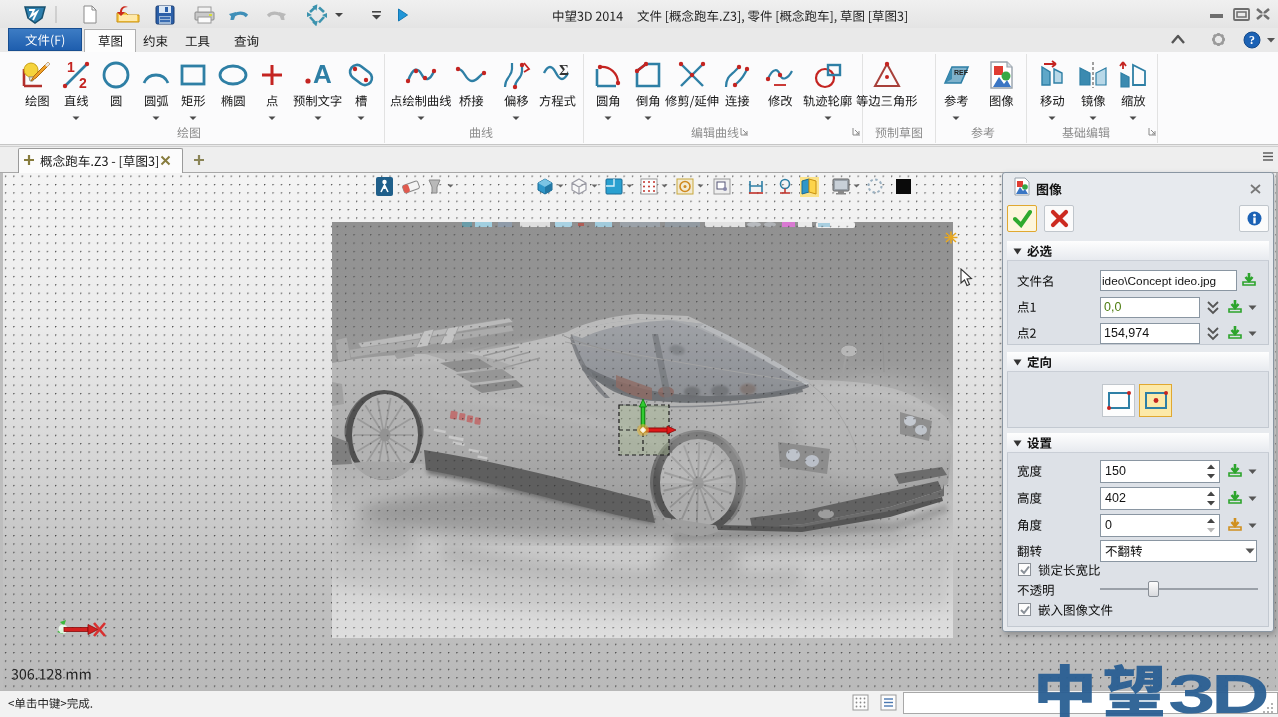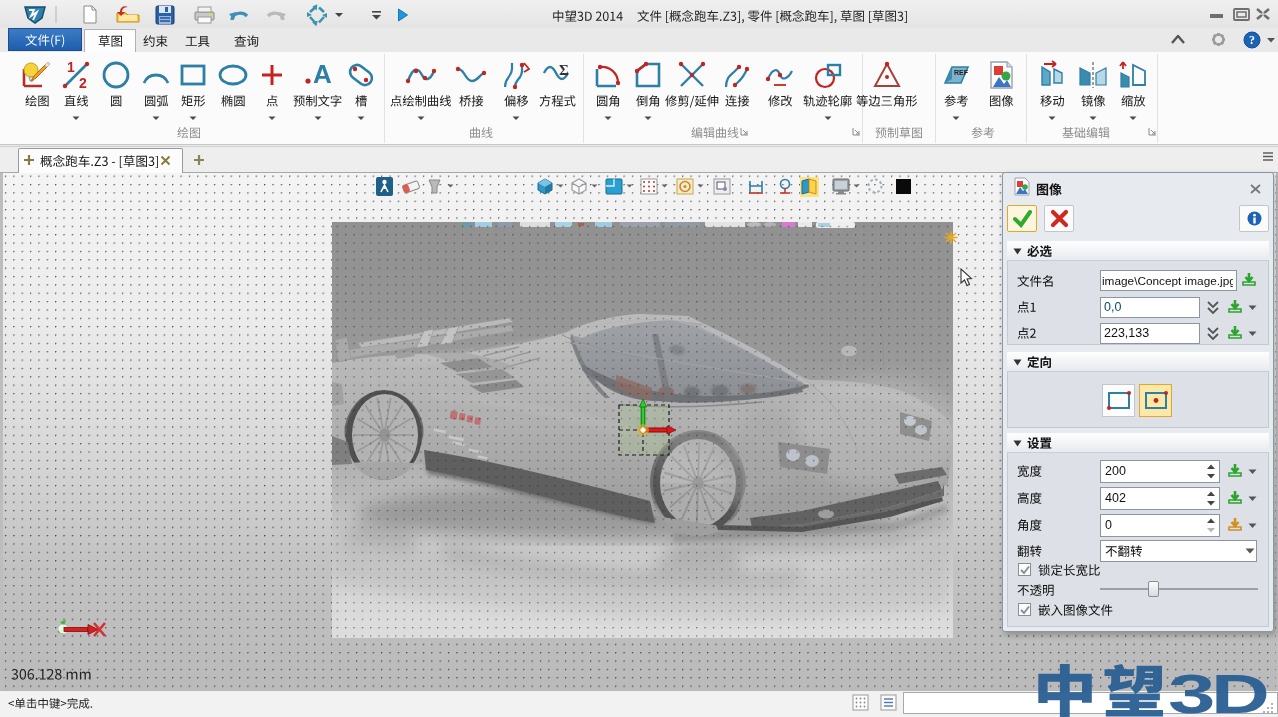--- a/index.html
+++ b/index.html
@@ -980,47 +980,47 @@
     <svg style="position:absolute;left:1027px;top:243px;overflow:visible" width="29" height="18">
       <path transform="translate(0.0,12.8) scale(0.012500,-0.012500)" d="M288 625H415V101Q415 75 419 63Q424 50 437 46Q450 42 476 42Q485 42 505 42Q526 42 550 42Q574 42 596 42Q617 42 627 42Q653 42 666 55Q680 68 686 105Q691 142 695 213Q710 203 731 193Q752 182 773 174Q795 166 813 162Q805 71 788 19Q770 -33 735 -55Q700 -77 638 -77Q629 -77 611 -77Q592 -77 570 -77Q548 -77 526 -77Q504 -77 487 -77Q469 -77 461 -77Q393 -77 356 -62Q318 -46 303 -7Q288 32 288 101ZM300 764 377 851Q418 825 462 794Q507 763 548 733Q589 703 618 680L538 582Q510 606 469 638Q428 670 384 704Q339 737 300 764ZM127 579 242 550Q232 491 217 427Q202 363 183 305Q164 247 139 204L21 247Q47 291 68 345Q88 400 104 460Q119 520 127 579ZM717 460 825 511Q857 465 887 411Q917 357 940 305Q964 254 977 212L861 153Q850 195 827 248Q805 301 776 357Q747 413 717 460ZM765 791 886 743Q825 627 746 515Q666 403 568 301Q470 199 354 112Q237 25 103 -41Q94 -27 80 -10Q67 8 52 25Q37 43 24 54Q152 112 264 195Q377 277 472 375Q567 473 641 580Q715 686 765 791Z" fill="#111"></path>
       <path transform="translate(12.5,12.8) scale(0.012500,-0.012500)" d="M317 507H959V403H317ZM436 724H918V623H436ZM590 844H709V467H590ZM422 819 535 794Q514 717 477 645Q441 574 400 525Q389 535 371 547Q353 559 334 571Q316 583 302 589Q343 631 374 692Q405 754 422 819ZM667 446H786V228Q786 207 789 202Q792 196 804 196Q807 196 812 196Q818 196 824 196Q831 196 837 196Q843 196 846 196Q854 196 858 203Q863 210 866 232Q868 255 869 300Q880 291 899 282Q917 273 938 266Q958 259 974 254Q968 187 955 151Q942 115 919 100Q896 86 859 86Q852 86 842 86Q832 86 821 86Q810 86 800 86Q790 86 783 86Q735 86 710 99Q686 113 676 143Q667 174 667 227ZM487 449H608Q602 388 590 333Q577 278 552 232Q527 185 482 146Q438 107 369 79Q362 94 350 113Q338 131 324 149Q309 167 296 178Q355 199 390 227Q426 255 446 289Q465 324 474 364Q483 405 487 449ZM44 754 135 821Q164 798 194 770Q224 743 251 715Q277 687 293 662L194 587Q180 611 155 641Q130 670 101 700Q72 730 44 754ZM272 464V84H157V353H46V464ZM260 129Q284 129 307 112Q330 95 367 72Q414 44 478 36Q542 28 620 28Q670 28 734 31Q798 34 861 39Q924 44 972 51Q967 35 959 12Q952 -11 946 -34Q941 -57 940 -73Q912 -75 872 -77Q833 -78 788 -80Q742 -81 698 -82Q654 -83 617 -83Q528 -83 466 -72Q403 -61 352 -33Q322 -14 298 4Q275 21 258 21Q240 21 216 4Q192 -13 165 -40Q139 -68 112 -100L32 5Q70 39 111 68Q151 96 190 112Q228 129 260 129Z" fill="#111"></path>
     </svg>
     <svg style="position:absolute;left:1017px;top:273px;overflow:visible" width="42" height="18">
       <path transform="translate(0.0,12.8) scale(0.012500,-0.012500)" d="M725 630 802 607Q739 426 640 294Q541 162 403 72Q265 -19 83 -78Q79 -69 71 -55Q63 -42 53 -29Q44 -15 36 -7Q215 45 348 128Q482 212 575 335Q668 459 725 630ZM270 626Q327 471 424 345Q521 219 657 129Q793 40 967 -4Q959 -12 949 -24Q939 -37 930 -50Q922 -62 915 -73Q736 -24 599 71Q462 165 363 300Q265 435 201 603ZM50 664H954V590H50ZM423 823 501 847Q524 811 547 768Q569 724 580 693L497 666Q488 697 467 742Q446 786 423 823Z" fill="#111"></path>
       <path transform="translate(12.5,12.8) scale(0.012500,-0.012500)" d="M604 828H679V-80H604ZM432 790 504 775Q490 706 471 638Q451 571 427 513Q402 455 373 409Q366 415 354 422Q343 429 330 436Q318 443 309 447Q338 488 362 544Q385 599 403 662Q421 725 432 790ZM441 635H909V562H423ZM317 341H953V267H317ZM268 836 339 815Q307 730 266 648Q224 565 176 493Q127 420 75 363Q71 372 64 386Q56 400 47 414Q39 429 32 437Q79 486 123 550Q166 614 204 688Q241 761 268 836ZM167 579 238 650 239 649V-78H167Z" fill="#111"></path>
       <path transform="translate(25.0,12.8) scale(0.012500,-0.012500)" d="M299 42H800V-27H299ZM345 740H793V671H345ZM406 843 492 826Q433 737 342 653Q250 568 122 501Q117 510 107 521Q98 532 88 542Q78 553 69 559Q151 598 216 646Q281 694 329 745Q377 795 406 843ZM766 740H781L794 744L844 713Q792 611 709 528Q627 446 524 383Q422 319 309 275Q197 230 86 204Q83 215 76 227Q69 240 62 253Q54 265 47 273Q132 291 219 320Q306 350 388 390Q470 431 543 482Q616 534 673 596Q730 657 766 727ZM263 529 321 572Q355 550 391 522Q428 494 462 467Q495 439 517 417L456 367Q436 390 403 418Q371 447 334 476Q297 506 263 529ZM773 340H849V-79H773ZM327 340H794V271H327V-79H252V280L312 340Z" fill="#111"></path>
     </svg>
     <div class="abs" style="left:1100px;top:270px;width:137px;height:21px;background:#fff;border:1px solid #8a96a2"></div>
-    <div class="abs" style="left:1102px;top:274px;width:131px;font:11.8px 'Liberation Sans';color:#111;white-space:nowrap;overflow:hidden">image\Concept image.jpg</div>
+    <div class="abs" style="left:1102px;top:274px;width:131px;font:11.8px 'Liberation Sans';color:#111;white-space:nowrap;overflow:hidden">ideo\Concept ideo.jpg</div>
     <svg class="abs" style="left:1241px;top:272px" width="17" height="17">
       <path d="M8 1 L8 8 M4.5 5 L8 9 L11.5 5" stroke="#2da42d" stroke-width="2.6" fill="none"></path>
 <path d="M2 10 L14 10 L14 13 L2 13 Z" fill="none" stroke="#2da42d" stroke-width="1.6"></path>
     </svg>
     <svg style="position:absolute;left:1017px;top:299px;overflow:visible" width="23" height="18">
       <path transform="translate(0.0,12.8) scale(0.012500,-0.012500)" d="M455 840H530V499H455ZM237 465V286H760V465ZM166 536H835V216H166ZM490 734H910V663H490ZM340 128 411 134Q419 103 424 66Q430 30 433 -4Q437 -37 437 -61L361 -71Q361 -46 358 -12Q356 22 351 59Q346 96 340 128ZM547 127 615 142Q631 112 645 76Q660 41 672 8Q685 -25 690 -50L617 -69Q612 -44 601 -10Q590 24 576 60Q562 96 547 127ZM751 135 818 161Q844 129 869 93Q895 57 917 21Q939 -14 951 -42L880 -72Q869 -44 848 -8Q827 28 801 66Q776 103 751 135ZM177 155 248 136Q224 78 188 19Q151 -40 110 -79L42 -46Q82 -12 118 44Q154 99 177 155Z" fill="#111"></path>
       <path transform="translate(12.5,12.8) scale(0.012500,-0.012500)" d="M88 0V76H252V623H121V681Q170 690 207 703Q243 716 273 733H343V76H490V0Z" fill="#111"></path>
     </svg>
     <div class="abs" style="left:1100px;top:297px;width:100px;height:21px;background:#fff;border:1px solid #8a96a2"></div>
-    <div class="abs" style="left:1104px;top:300px;font:12.5px 'Liberation Sans';color:#0c4a6e">0,0</div>
+    <div class="abs" style="left:1104px;top:300px;font:12.5px 'Liberation Sans';color:#4d7c0f">0,0</div>
     <svg class="abs" style="left:1206px;top:300px" width="14" height="15">
       <path d="M2 2 L7 7 L12 2 M2 8 L7 13 L12 8" stroke="#555" stroke-width="1.8" fill="none"></path>
     </svg>
     <svg class="abs" style="left:1227px;top:299px" width="17" height="17">
       <path d="M8 1 L8 8 M4.5 5 L8 9 L11.5 5" stroke="#2da42d" stroke-width="2.6" fill="none"></path>
 <path d="M2 10 L14 10 L14 13 L2 13 Z" fill="none" stroke="#2da42d" stroke-width="1.6"></path>
     </svg>
     <svg class="abs" style="left:1248px;top:305px" width="9" height="6">
       <path d="M0.5 0.5 L4.5 5 L8.5 0.5Z" fill="#555"></path>
     </svg>
     <svg style="position:absolute;left:1017px;top:325px;overflow:visible" width="23" height="18">
       <path transform="translate(0.0,12.8) scale(0.012500,-0.012500)" d="M455 840H530V499H455ZM237 465V286H760V465ZM166 536H835V216H166ZM490 734H910V663H490ZM340 128 411 134Q419 103 424 66Q430 30 433 -4Q437 -37 437 -61L361 -71Q361 -46 358 -12Q356 22 351 59Q346 96 340 128ZM547 127 615 142Q631 112 645 76Q660 41 672 8Q685 -25 690 -50L617 -69Q612 -44 601 -10Q590 24 576 60Q562 96 547 127ZM751 135 818 161Q844 129 869 93Q895 57 917 21Q939 -14 951 -42L880 -72Q869 -44 848 -8Q827 28 801 66Q776 103 751 135ZM177 155 248 136Q224 78 188 19Q151 -40 110 -79L42 -46Q82 -12 118 44Q154 99 177 155Z" fill="#111"></path>
       <path transform="translate(12.5,12.8) scale(0.012500,-0.012500)" d="M44 0V54Q159 155 234 238Q308 321 344 393Q380 464 380 527Q380 569 365 602Q351 635 321 653Q291 672 245 672Q200 672 162 648Q123 624 93 587L40 639Q84 688 135 717Q186 746 256 746Q322 746 370 720Q417 693 444 644Q470 596 470 531Q470 458 434 383Q397 308 333 231Q268 153 182 72Q211 74 243 77Q274 79 302 79H505V0Z" fill="#111"></path>
     </svg>
     <div class="abs" style="left:1100px;top:323px;width:100px;height:21px;background:#fff;border:1px solid #8a96a2"></div>
-    <div class="abs" style="left:1104px;top:326px;font:12.5px 'Liberation Sans';color:#111">223,133</div>
+    <div class="abs" style="left:1104px;top:326px;font:12.5px 'Liberation Sans';color:#111">154,974</div>
     <svg class="abs" style="left:1206px;top:326px" width="14" height="15">
       <path d="M2 2 L7 7 L12 2 M2 8 L7 13 L12 8" stroke="#555" stroke-width="1.8" fill="none"></path>
     </svg>
     <svg class="abs" style="left:1227px;top:325px" width="17" height="17">
       <path d="M8 1 L8 8 M4.5 5 L8 9 L11.5 5" stroke="#2da42d" stroke-width="2.6" fill="none"></path>
 <path d="M2 10 L14 10 L14 13 L2 13 Z" fill="none" stroke="#2da42d" stroke-width="1.6"></path>
     </svg>
     <svg class="abs" style="left:1248px;top:331px" width="9" height="6">
       <path d="M0.5 0.5 L4.5 5 L8.5 0.5Z" fill="#555"></path>
     </svg>
@@ -1052,21 +1052,21 @@
     </svg>
     <svg style="position:absolute;left:1027px;top:435px;overflow:visible" width="29" height="18">
       <path transform="translate(0.0,12.8) scale(0.012500,-0.012500)" d="M100 764 177 837Q204 815 235 788Q267 761 294 734Q322 707 339 685L257 602Q241 624 215 653Q189 682 158 711Q128 741 100 764ZM165 -76 137 30 158 67 356 234Q364 210 377 180Q391 151 401 134Q332 75 288 38Q245 1 220 -21Q196 -43 183 -55Q171 -67 165 -76ZM35 541H216V426H35ZM498 817H771V706H498ZM381 415H837V304H381ZM801 415H822L842 420L916 389Q885 282 832 203Q780 124 710 67Q639 11 553 -27Q466 -65 367 -88Q359 -65 343 -34Q327 -3 312 16Q402 33 480 63Q559 94 622 141Q686 188 732 252Q777 316 801 398ZM512 323Q551 245 617 183Q683 122 774 79Q864 37 975 16Q962 4 948 -15Q935 -34 922 -54Q910 -74 902 -91Q727 -49 606 47Q485 143 412 289ZM469 817H581V705Q581 655 567 603Q554 551 516 505Q479 459 406 426Q400 438 385 456Q370 473 354 489Q339 506 327 514Q391 541 421 573Q451 605 460 640Q469 675 469 709ZM715 817H828V598Q828 576 832 567Q835 558 846 558Q851 558 861 558Q871 558 881 558Q892 558 897 558Q909 558 925 559Q941 561 951 564Q953 542 955 514Q957 486 961 465Q949 460 932 459Q916 457 899 457Q891 457 879 457Q866 457 854 457Q842 457 834 457Q785 457 759 472Q733 487 724 518Q715 550 715 600ZM165 -76Q160 -61 150 -42Q139 -22 127 -4Q115 15 105 26Q116 34 127 48Q139 62 147 81Q155 101 155 124V541H270V42Q270 42 254 29Q238 17 218 -1Q197 -19 181 -40Q165 -60 165 -76Z" fill="#111"></path>
       <path transform="translate(12.5,12.8) scale(0.012500,-0.012500)" d="M664 734V676H780V734ZM441 734V676H555V734ZM220 734V676H331V734ZM105 814H901V595H105ZM65 555H923V467H65ZM434 619 557 613Q551 559 541 500Q531 440 521 396H409Q415 426 420 464Q425 502 428 543Q432 583 434 619ZM51 21H953V-63H51ZM231 319H770V258H231ZM235 220H769V161H235ZM238 121H776V60H238ZM168 428H830V-25H712V355H281V-25H168Z" fill="#111"></path>
     </svg>
     <svg style="position:absolute;left:1017px;top:463px;overflow:visible" width="29" height="18">
       <path transform="translate(0.0,12.8) scale(0.012500,-0.012500)" d="M76 751H926V568H853V686H146V568H76ZM174 585H828V524H174ZM327 651H404V452H327ZM597 650H672V451H597ZM523 190H598V30Q598 10 609 4Q620 -1 658 -1Q668 -1 691 -1Q714 -1 742 -1Q770 -1 795 -1Q820 -1 832 -1Q856 -1 869 9Q881 19 886 51Q891 83 893 149Q902 142 914 137Q926 131 938 127Q951 122 961 120Q956 44 945 3Q933 -37 908 -53Q883 -68 837 -68Q830 -68 811 -68Q792 -68 768 -68Q744 -68 720 -68Q695 -68 677 -68Q659 -68 652 -68Q602 -68 573 -59Q545 -51 534 -30Q523 -9 523 29ZM432 828 510 850Q527 823 544 789Q561 756 569 732L487 706Q479 731 464 765Q448 799 432 828ZM441 315H521V235Q521 204 513 169Q505 135 480 99Q456 64 409 30Q362 -5 285 -36Q207 -68 92 -95Q88 -86 79 -74Q71 -63 61 -51Q51 -40 42 -32Q153 -9 227 18Q300 44 343 73Q386 101 407 130Q428 158 434 186Q441 213 441 237ZM201 417H797V107H719V352H276V101H201Z" fill="#111"></path>
       <path transform="translate(12.5,12.8) scale(0.012500,-0.012500)" d="M225 557H937V495H225ZM239 265H812V203H239ZM386 644H458V389H701V644H775V329H386ZM792 265H807L820 268L867 243Q826 166 758 111Q691 56 605 20Q519 -17 422 -40Q325 -62 222 -74Q219 -61 210 -42Q201 -23 192 -10Q287 -2 379 17Q472 36 552 67Q633 99 695 145Q757 191 792 254ZM399 215Q449 149 534 101Q618 54 727 25Q837 -4 962 -15Q954 -23 946 -34Q937 -46 930 -58Q923 -70 918 -80Q791 -65 679 -31Q568 2 480 57Q392 112 335 189ZM161 741H948V670H161ZM126 741H201V469Q201 409 197 339Q194 268 184 194Q174 120 155 50Q136 -20 104 -80Q97 -74 84 -67Q72 -61 59 -55Q46 -48 37 -46Q68 11 86 77Q103 143 112 212Q121 281 124 347Q126 412 126 468ZM473 827 548 845Q566 815 582 779Q599 742 606 717L528 696Q521 722 506 759Q491 797 473 827Z" fill="#111"></path>
     </svg>
     <div class="abs" style="left:1100px;top:460px;width:120px;height:23px;background:#fff;border:1px solid #8a96a2"></div>
-    <div class="abs" style="left:1105px;top:464px;font:12.5px 'Liberation Sans';color:#111">200</div>
+    <div class="abs" style="left:1105px;top:464px;font:12.5px 'Liberation Sans';color:#111">150</div>
     <svg class="abs" style="left:1205px;top:463px" width="12" height="17">
       <path d="M2 6 L6 1.5 L10 6Z" fill="#444"></path>
       <path d="M2 11 L10 11 L6 15.5Z" fill="#444"></path>
     </svg>
     <svg class="abs" style="left:1227px;top:463px" width="17" height="17">
       <path d="M8 1 L8 8 M4.5 5 L8 9 L11.5 5" stroke="#2da42d" stroke-width="2.6" fill="none"></path>
 <path d="M2 10 L14 10 L14 13 L2 13 Z" fill="none" stroke="#2da42d" stroke-width="1.6"></path>
     </svg>
     <svg class="abs" style="left:1248px;top:469px" width="9" height="6">
       <path d="M0.5 0.5 L4.5 5 L8.5 0.5Z" fill="#555"></path>

